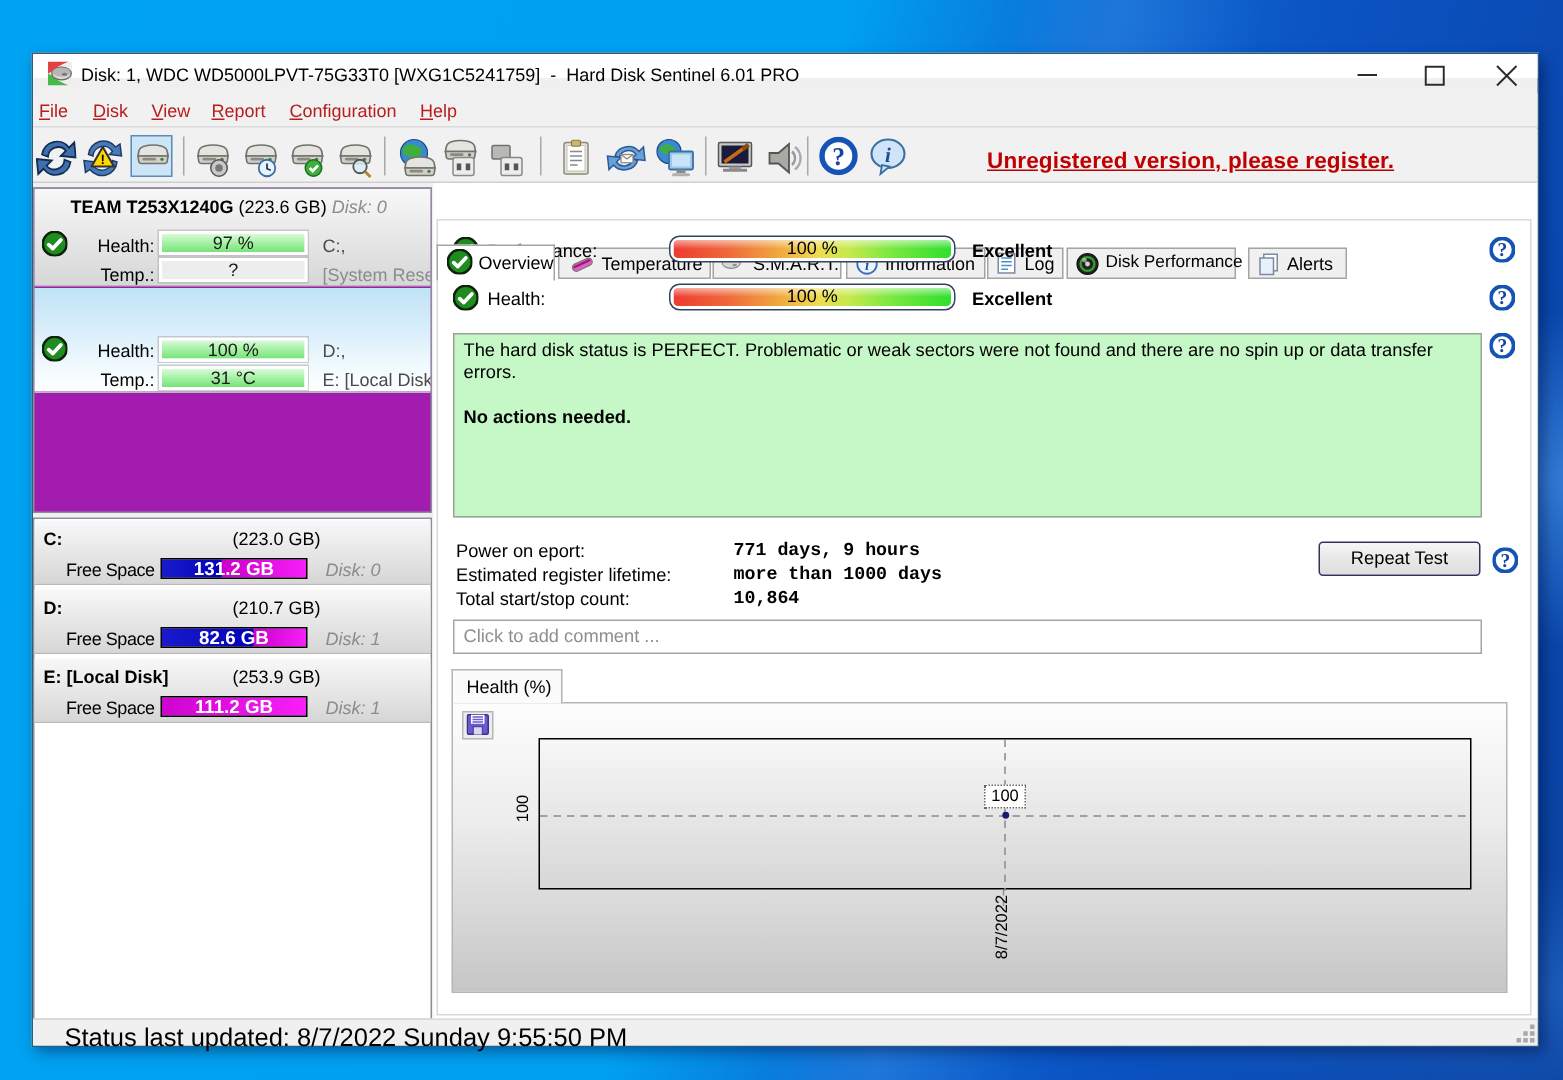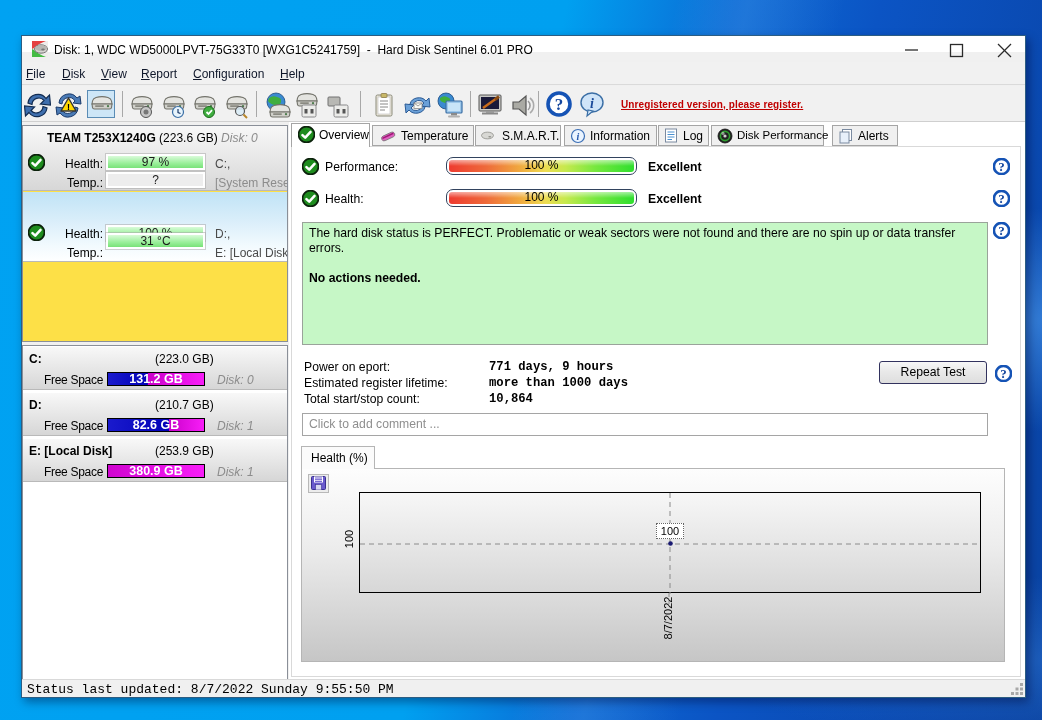--- a/index.html
+++ b/index.html
@@ -16,57 +16,57 @@
 }
 .abs { position:absolute; }
 #win {
   position:absolute; left:21px; top:35px; width:1005px; height:663px;
   background:#f0f0f0; border:1px solid #2c5d82;
   box-shadow:3px 4px 9px rgba(0,0,40,0.4);
 }
 #titlebar { position:absolute; left:0; top:0; width:100%; height:16px; background:#ffffff; }
 #titletext { position:absolute; left:32px; top:7px; font-size:12px; color:#000; white-space:nowrap; }
 #menubar { position:absolute; left:0; top:26px; width:100%; height:23px; background:#f1f1f1; border-bottom:1px solid #dadada;}
-.menuitem { position:absolute; top:5px; color:#0f172a;text-align:right; }
+.menuitem { position:absolute; top:5px; color:#b91c1c;text-align:right; }
 .menuitem u { text-decoration:underline; }
 #toolbar { position:absolute; left:0; top:50px; width:100%; height:36px; background:#f1f1f1; border-bottom:1px solid #cfcfcf; }
 .tsep { position:absolute; top:5px; width:1px; height:26px; background:#a8a8a8; }
 .ticon { position:absolute; top:6px; }
-#unreg { position:absolute; left:599px; top:13px; color:#c00000; font-weight:bold; text-decoration:underline; font-size:10px; letter-spacing:0.1px; }
-
-#diskpanel { position:absolute; left:0px; top:89px; width:266px; height:217px; background:#fde047; border:1px solid #8a8f98; }
+#unreg { position:absolute; left:636px; top:13px; color:#c00000; font-weight:bold; text-decoration:underline; font-size:15px; letter-spacing:0.1px; }
+
+#diskpanel { position:absolute; left:0px; top:89px; width:266px; height:217px; background:#a21caf; border:1px solid #8a8f98; }
 #partpanel { position:absolute; left:0px; top:309px; width:266px; height:335px; background:#fff; border:1px solid #8a8f98; }
 .dentry1 { overflow:hidden; white-space:nowrap; background:linear-gradient(#f8f8f8, #d7d7d7); border-bottom:1px solid #b9b9b9; }
 .dentry2 { overflow:hidden; white-space:nowrap; background:linear-gradient(#c0e3f6 0%, #daeefa 42%, #f2fafe 78%, #feffff 100%); border-bottom:1px solid #b9b9b9; }
 .pentry { overflow:hidden; white-space:nowrap; position:absolute; left:0px; width:264px; height:43px; background:linear-gradient(#f8f8f8, #d6d6d6); border-bottom:1px solid #b9b9b9; }
 .hbar { position:absolute; left:83px; width:99px; height:16px; border:2px solid #fff; box-shadow:0 0 0 1px rgba(170,170,170,0.55); text-align:center; font-size:12px; line-height:12px; color:#1a1a1a; background:#ededed; }
 .hfill { background:linear-gradient(#d9fbd9, #9aef9a 60%, #79e279); }
 .pbar { position:absolute; left:84px; width:98px; height:14px; border:1px solid #000; color:#fff; font-weight:bold; text-align:center; font-size:12.5px; line-height:12px; }
 .gray-it { color:#8c8c8c; font-style:italic; }
 .grayt { color:#4a4a4a; }
 .gray2 { color:#8c8c8c; }
 
 #content { position:absolute; left:267px; top:86px; width:736px; height:557px; background:#ffffff; }
-.tab { position:absolute; height:21px; background:#f0f0f0; border:1px solid #a5a5a5; font-size:12px; color:#000; white-space:nowrap; }
+.tab { position:absolute; height:21px; background:#f0f0f0; border:1px solid #a5a5a5; font-size:12px; color:#000; white-space:nowrap;margin-top:40px; }
 .tab span { position:absolute; top:3px; }
 .tabicon { position:absolute; top:2px; }
 
 .rowlabel { position:absolute; font-size:12.2px; }
 .gradbar { position:absolute; width:191px; height:18px; border:1px solid #32435e; border-radius:7px; padding:2px; background:#fff; }
 .gradfill { width:100%; height:100%; border-radius:3px; background:linear-gradient(rgba(255,255,255,0.55), rgba(255,255,255,0) 50%), linear-gradient(90deg,#ee3b30 0%, #ee6a3a 20%, #f0a83f 38%, #eedc52 52%, #c6e94e 63%, #77e83f 79%, #2fdf2f 100%); text-align:center; font-size:12px; line-height:12px; color:#000; }
 #greenbox { position:absolute; left:280px; top:186px; width:686px; height:123px; background:#c6f7c6; border:1px solid #9aa39a; padding:3px 6px; font-size:12.2px; color:#000; line-height:15px; }
 .infoval { font-weight:bold;font-family:Liberation Mono, monospace; }
 #repeatbtn { position:absolute; left:857px; top:325px; width:108px; height:23px; border:1px solid #32325e; border-radius:3px; background:linear-gradient(#f7f7f7,#e9e9e9 45%,#dedede); text-align:center; line-height:21px; font-size:12.2px; }
 #commentbox { position:absolute; left:280px; top:377px; width:686px; height:23px; background:#fff; border:1px solid #a5a5a5; color:#8f8f8f; font-size:12.2px; line-height:21px; padding-left:6px; }
 #charttab { position:absolute; left:279px; top:410px; width:74px; height:23px; background:#fbfbfb; border:1px solid #b5b5b5; border-bottom:none; z-index:2; padding:4px 0 0 9px; font-size:12px; }
 #chartpanel { position:absolute; left:279px; top:432px; width:704px; height:194px; border:1px solid #b5b5b5; background:linear-gradient(#fdfdfd 0%, #ededed 40%, #c6c6c6 100%); }
 #plot { position:absolute; left:57px; top:23px; width:622px; height:101px; border:1px solid #000; background:linear-gradient(#f7f7f7, #d7d7d7); }
 #savebtn { position:absolute; left:6px; top:5px; width:21px; height:19px; background:#ececec; border:1px solid #b8b8b8; }
 #statusbar { position:absolute; left:0; bottom:0; width:100%; height:18px; background:#f0f0f0; border-top:1px solid #d9d9d9; }
-#statusbar span { position:absolute; left:5px; top:2px; font-size:13px;font-family:Liberation Mono, monospace; }
+#statusbar span { position:absolute; left:21px; top:2px; font-size:17px; }
 .rot { transform:rotate(-90deg); white-space:nowrap; font-size:11px; }
 .qmark { position:absolute; width:17px; height:17px; }
 </style>
 </head>
 <body>
 <svg width="0" height="0" style="position:absolute">
 <defs>
   <g id="gcheck">
     <circle cx="8" cy="8" r="7.5" fill="#1e8c1e" stroke="#0c220c" stroke-width="1.6"></circle>
     <path d="M4.2 8.6 L6.8 11 L11.8 5.6" fill="none" stroke="#fff" stroke-width="2.4" stroke-linecap="round" stroke-linejoin="round"></path>
@@ -242,21 +242,21 @@
       <div class="abs gray2" style="left:192px;top:50px">[System Rese</div>
     </div>
     <div class="dentry2" style="position:absolute;left:0;top:66px;width:264px;height:70px">
       <svg class="abs" style="left:5px;top:32px" width="17" height="17" viewBox="0 0 16 16">
           <use href="#gcheck"></use>
         </svg>
       <div class="abs" style="left:30px;top:35px;width:50px;text-align:right">Health:</div>
       <div class="hbar hfill" style="top:33px;line-height:12px">100 %</div>
       <div class="abs grayt" style="left:192px;top:35px">D:,</div>
       <div class="abs" style="left:30px;top:54px;width:50px;text-align:right">Temp.:</div>
-      <div class="hbar hfill" style="top:41px;line-height:12px">31 °C</div>
+      <div class="hbar hfill" style="top:52px;line-height:12px">31 °C</div>
       <div class="abs grayt" style="left:192px;top:54px">E: [Local Disk]</div>
     </div>
   </div>
 
   <div id="partpanel">
     <div class="pentry" style="top:1px">
       <div class="abs" style="left:6px;top:5px"><b>C:</b></div>
       <div class="abs" style="left:132px;top:5px">(223.0 GB)</div>
       <div class="abs" style="left:21px;top:26px;letter-spacing:-0.3px">Free Space</div>
       <div class="pbar" style="top:25px;background:linear-gradient(90deg,#1a1acd 0%,#0202b8 41%, #cb00cb 42%, #f81ef8 100%)">131.2 GB</div>
@@ -266,21 +266,21 @@
       <div class="abs" style="left:6px;top:5px"><b>D:</b></div>
       <div class="abs" style="left:132px;top:5px">(210.7 GB)</div>
       <div class="abs" style="left:21px;top:26px;letter-spacing:-0.3px">Free Space</div>
       <div class="pbar" style="top:25px;background:linear-gradient(90deg,#1a1acd 0%,#0202b8 63%, #cb00cb 64%, #f81ef8 100%)">82.6 GB</div>
       <div class="abs gray-it" style="left:194px;top:26px">Disk: 1</div>
     </div>
     <div class="pentry" style="top:93px">
       <div class="abs" style="left:6px;top:5px"><b>E: [Local Disk]</b></div>
       <div class="abs" style="left:132px;top:5px">(253.9 GB)</div>
       <div class="abs" style="left:21px;top:26px;letter-spacing:-0.3px">Free Space</div>
-      <div class="pbar" style="top:25px;background:linear-gradient(90deg,#cf04cf 0%, #f81ef8 100%)">380.9 GB</div>
+      <div class="pbar" style="top:25px;background:linear-gradient(90deg,#cf04cf 0%, #f81ef8 100%)">111.2 GB</div>
       <div class="abs gray-it" style="left:194px;top:26px">Disk: 1</div>
     </div>
   </div>
 
   <div id="content"></div>
   <div class="abs" style="left:269px;top:110px;width:730px;height:531px;border:1px solid #d9d9d9"></div>
 
   <div id="tabs">
     <div class="tab" style="left:269px;top:87px;width:79px;height:24px;background:#fff;z-index:3;border-bottom:none">
       <svg class="tabicon" style="left:6px" width="17" height="17" viewBox="0 0 16 16">

